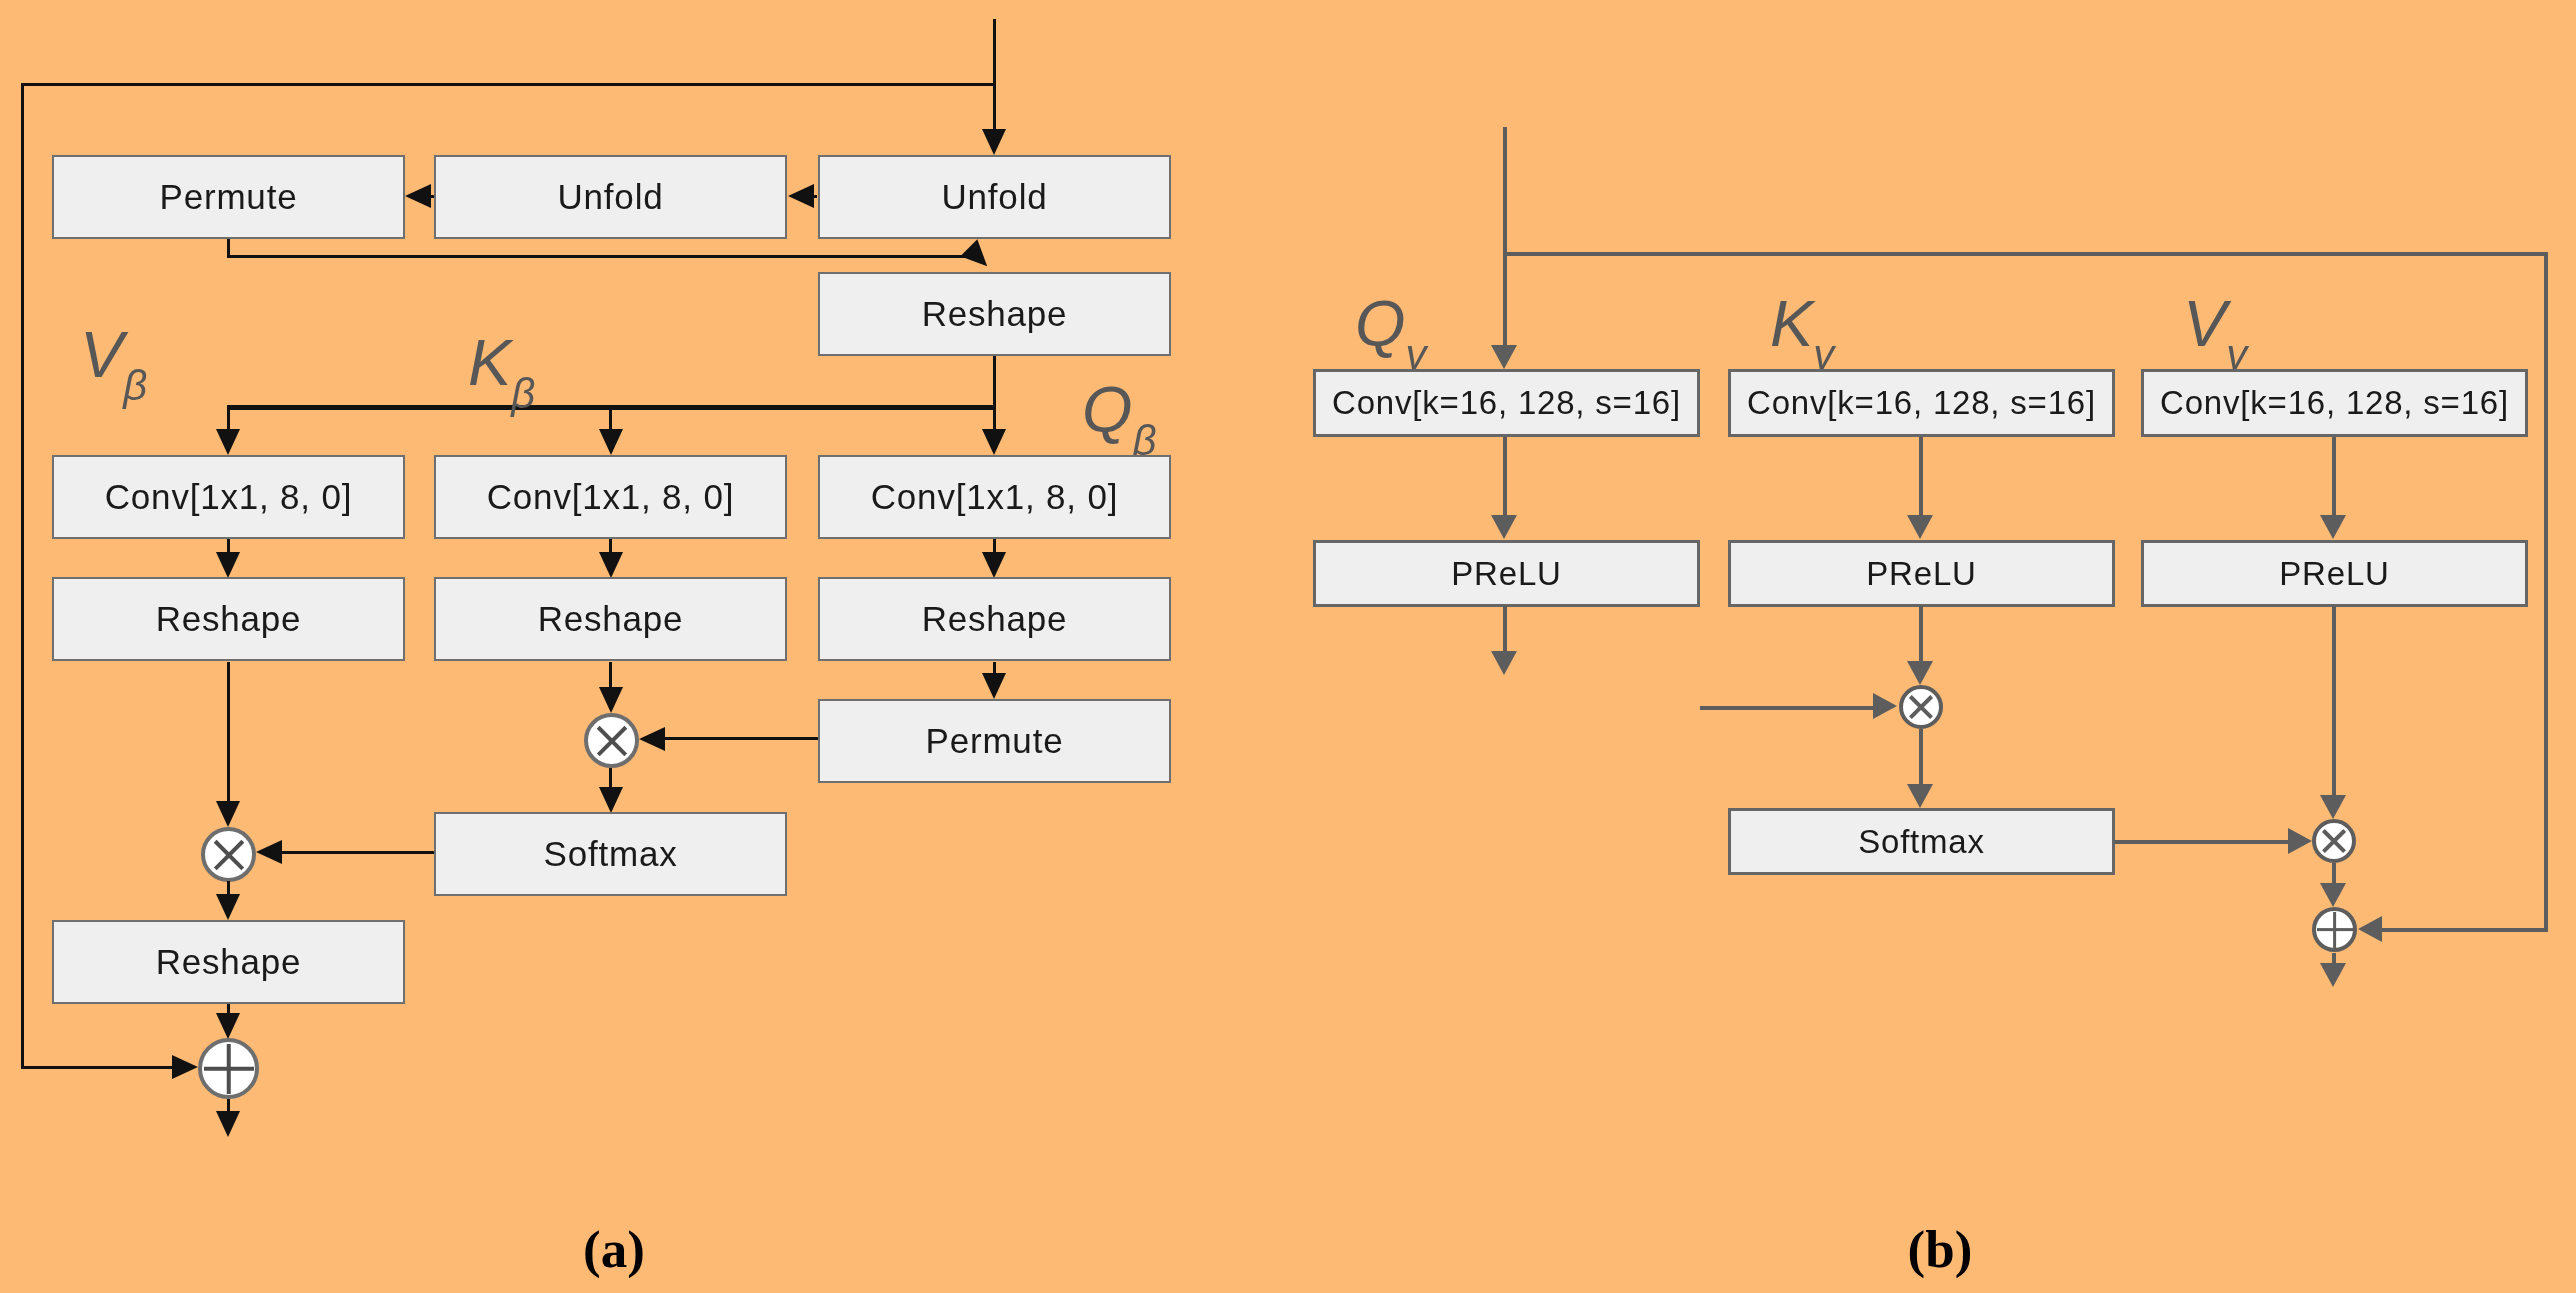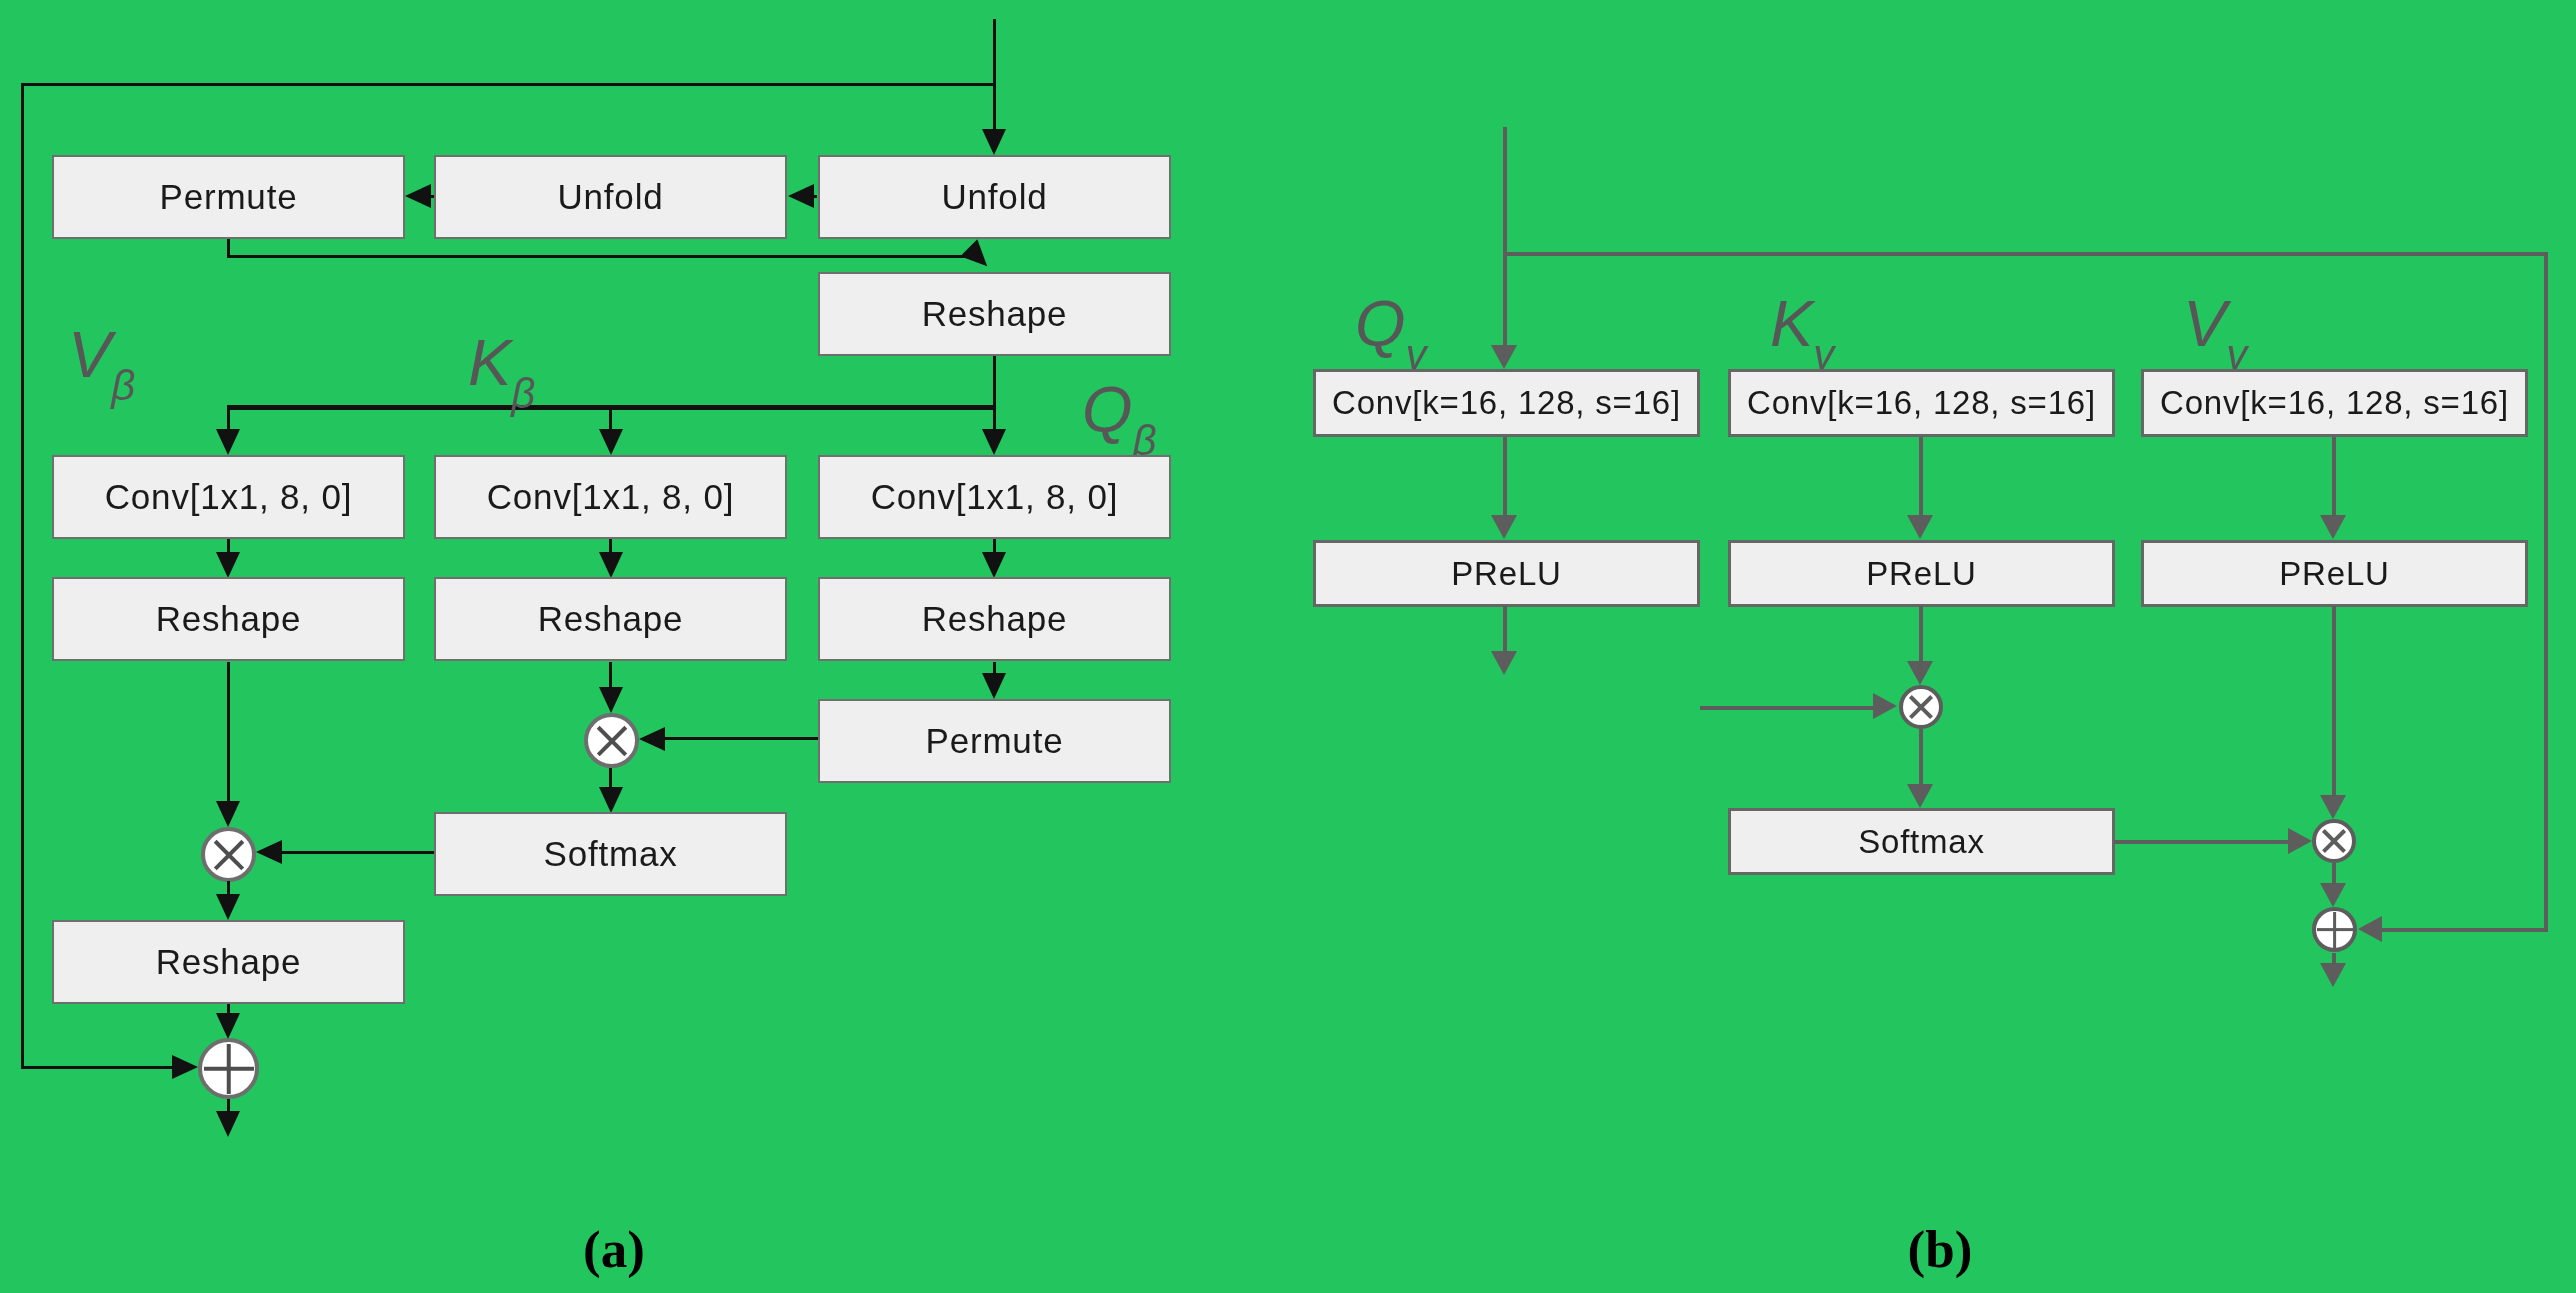--- a/index.html
+++ b/index.html
@@ -1,16 +1,16 @@
 <!DOCTYPE html>
 <html style="font-size:12px"><head>
 <meta charset="utf-8">
 <style>
   html,body{margin:0;padding:0;background:#ffffff;}
-  #canvas{position:relative;width:2576px;height:1294px;background:#22c55e;overflow:hidden;
+  #canvas{position:relative;width:2576px;height:1294px;background:#fdba74;overflow:hidden;
           font-family:"Liberation Sans",sans-serif;}
   .box{position:absolute;box-sizing:border-box;background:#efefef;display:flex;align-items:center;
        justify-content:center;color:#1a1a1a;font-size:35px;letter-spacing:0.8px;}
   .box.a{border:2.3px solid #6f6f6f;}
   .box.b{border:3px solid #666666;font-size:33px;}
   .hl,.vl{position:absolute;}
   .hl.a{height:3px;background:#111111;}
   .vl.a{width:3px;background:#111111;}
   .hl.b{height:3.8px;background:#5d5d5d;}
   .vl.b{width:3.8px;background:#5d5d5d;}
@@ -60,21 +60,21 @@
 
   <div class="vl a" style="left:993px;top:356px;height:50px;"></div>
   <div class="hl a thick" style="left:227px;top:405px;width:769px;"></div>
   <div class="vl a" style="left:227px;top:405px;height:26px;"></div>
   <div class="ah d a" style="left:216px;top:429px;"></div>
   <div class="vl a" style="left:609px;top:405px;height:26px;"></div>
   <div class="ah d a" style="left:599px;top:429px;"></div>
   <div class="vl a" style="left:993px;top:405px;height:26px;"></div>
   <div class="ah d a" style="left:982px;top:429px;"></div>
 
-  <div class="mlabel" style="left:68px;top:322px;"><span>V</span><span class="sub">β</span></div>
+  <div class="mlabel" style="left:80px;top:322px;"><span>V</span><span class="sub">β</span></div>
   <div class="mlabel" style="left:468px;top:330px;"><span>K</span><span class="sub">β</span></div>
   <div class="mlabel" style="left:1082px;top:377px;"><span>Q</span><span class="sub">β</span></div>
 
   <div class="box a" style="left:52px;top:455px;width:353px;height:84px;">Conv[1x1, 8, 0]</div>
   <div class="box a" style="left:434px;top:455px;width:353px;height:84px;">Conv[1x1, 8, 0]</div>
   <div class="box a" style="left:818px;top:455px;width:353px;height:84px;">Conv[1x1, 8, 0]</div>
 
   <div class="vl a" style="left:227px;top:539px;height:14.4px;"></div>
   <div class="ah d a" style="left:216px;top:552px;"></div>
   <div class="vl a" style="left:609px;top:539px;height:14.4px;"></div>

